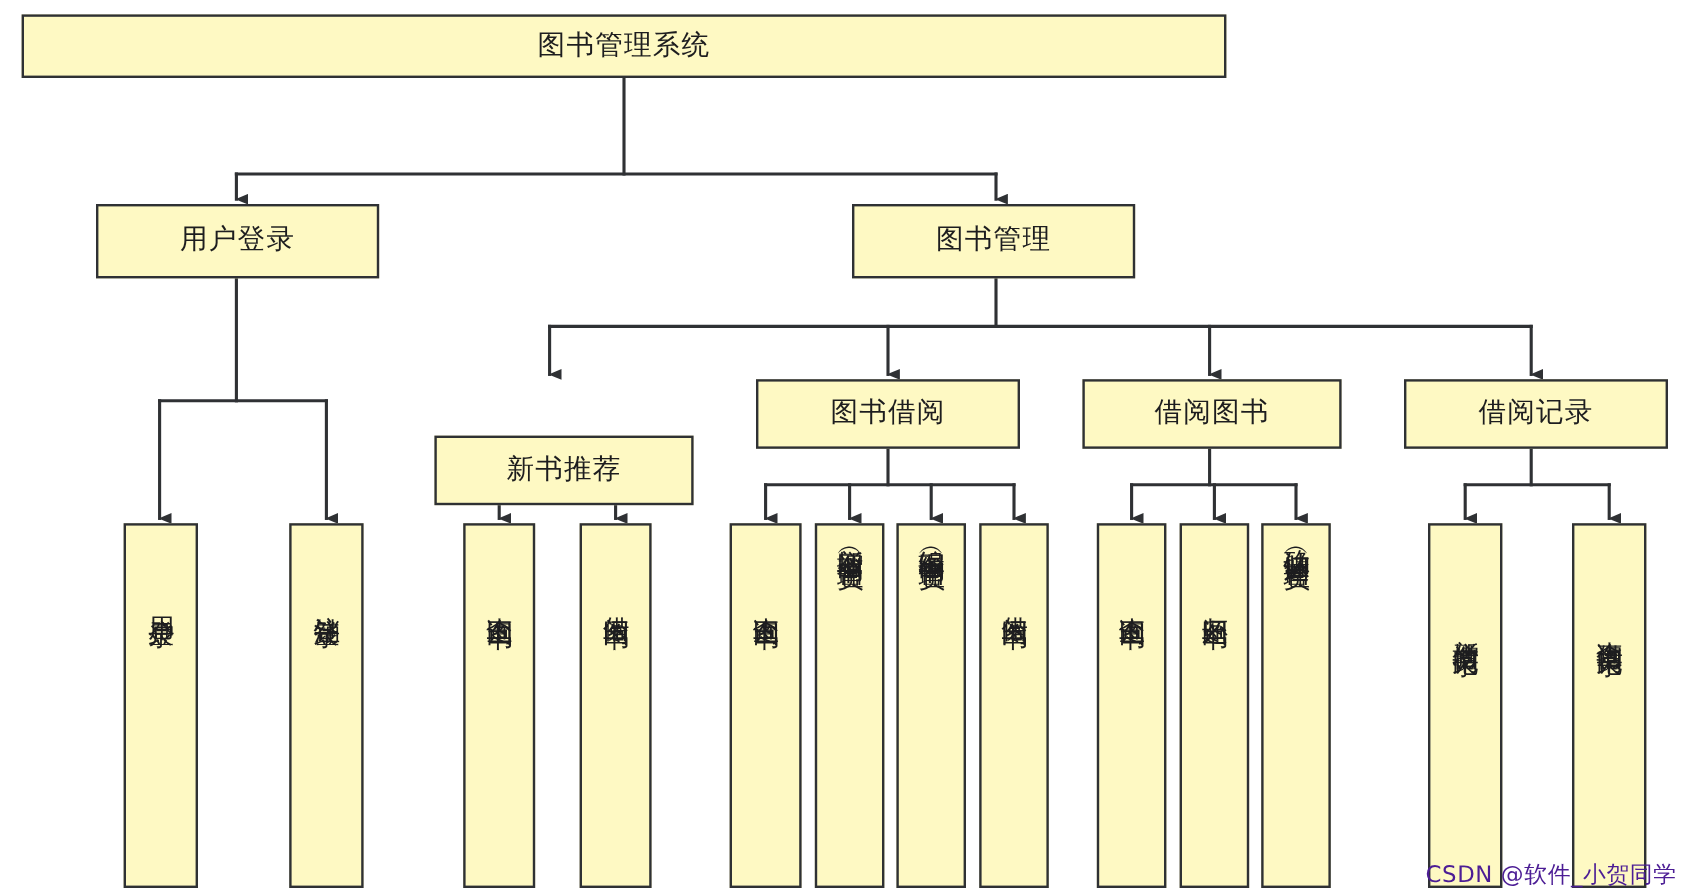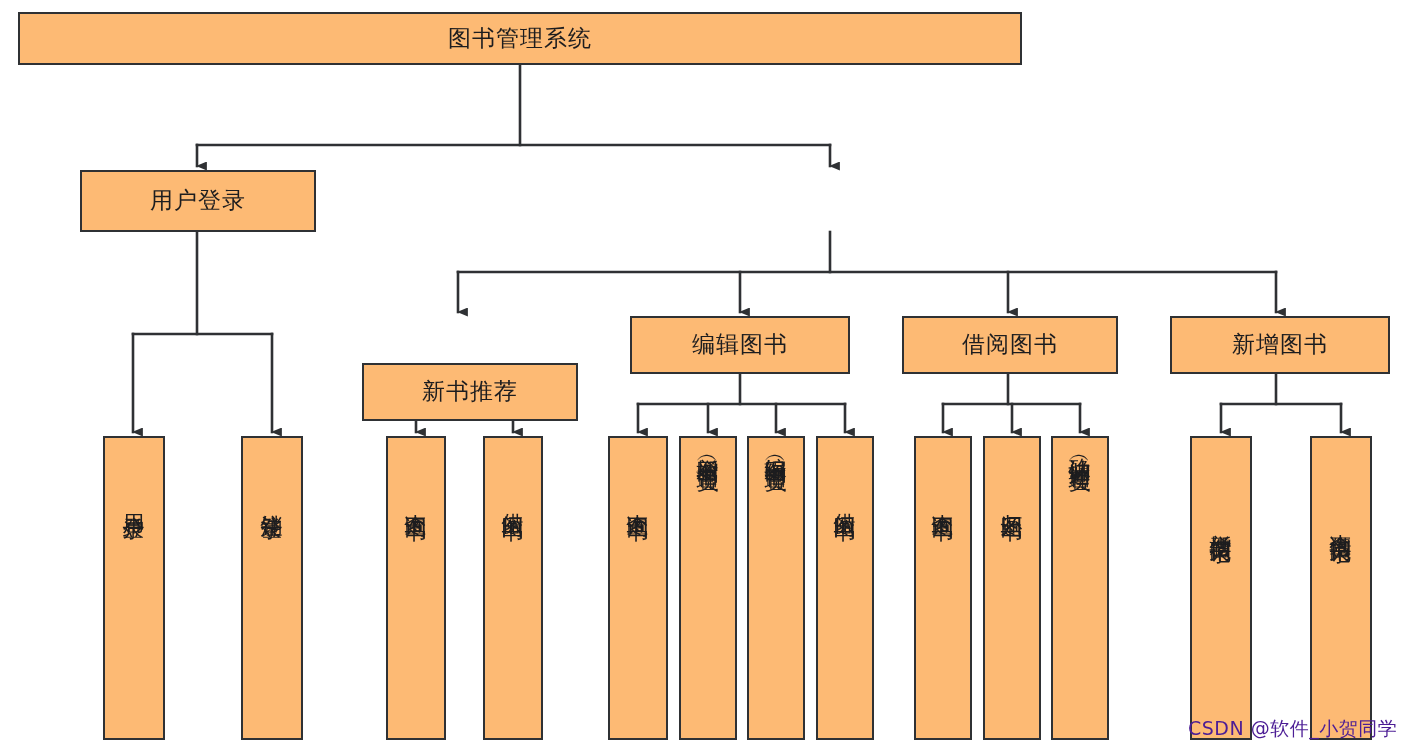--- a/index.html
+++ b/index.html
@@ -23,21 +23,21 @@
     left: 0;
     top: 0;
     width: 1405px;
     height: 747px;
     pointer-events: none;
   }
   .node {
     position: absolute;
     box-sizing: border-box;
     border: 2.5px solid #2f3134;
-    background: #fdba74;
+    background: #fef9c3;
     display: flex;
     align-items: center;
     justify-content: center;
     color: #1d1d1f;
     text-align: center;
   }
   .node .label {
     font-size: 23px;
     line-height: 1.2;
     letter-spacing: 1px;
@@ -130,32 +130,35 @@
     </g>
   </svg>
 
   <div class="node" id="node-root" style="left: 18px; top: 12px; width: 1004px; height: 53px;">
     <span class="label">图书管理系统</span>
   </div>
 
   <div class="node" id="node-l2-0" style="left: 80px; top: 170px; width: 236px; height: 62px;">
     <span class="label">用户登录</span>
   </div>
+  <div class="node" id="node-l2-1" style="left: 710px; top: 170px; width: 236px; height: 62px;">
+    <span class="label">图书管理</span>
+  </div>
 
   <div class="node" id="node-l3-0" style="left: 362px; top: 316px; width: 216px; height: 58px; margin-top: 47px;">
     <span class="label">新书推荐</span>
   </div>
   <div class="node" id="node-l3-1" style="left: 630px; top: 316px; width: 220px; height: 58px;">
-    <span class="label">编辑图书</span>
+    <span class="label">图书借阅</span>
   </div>
   <div class="node" id="node-l3-2" style="left: 902px; top: 316px; width: 216px; height: 58px;">
     <span class="label">借阅图书</span>
   </div>
   <div class="node" id="node-l3-3" style="left: 1170px; top: 316px; width: 220px; height: 58px;">
-    <span class="label">新增图书</span>
+    <span class="label">借阅记录</span>
   </div>
 
   <div class="node leaf pad-mid" id="node-leaf-0" style="left: 103px; top: 436px; width: 62px; height: 304px;">
     <span class="label">用户登录</span>
   </div>
   <div class="node leaf pad-mid" id="node-leaf-1" style="left: 241px; top: 436px; width: 62px; height: 304px;">
     <span class="label">注销登录</span>
   </div>
   <div class="node leaf pad-mid" id="node-leaf-2" style="left: 386px; top: 436px; width: 60px; height: 304px;">
     <span class="label">查询图书</span>

